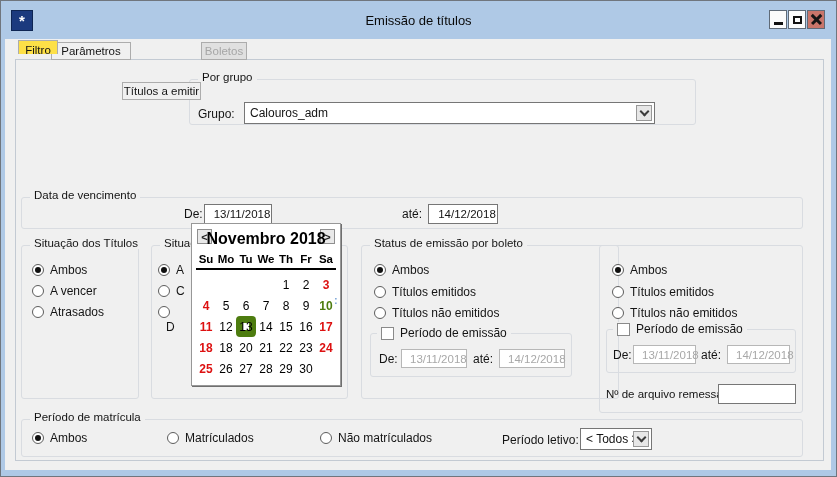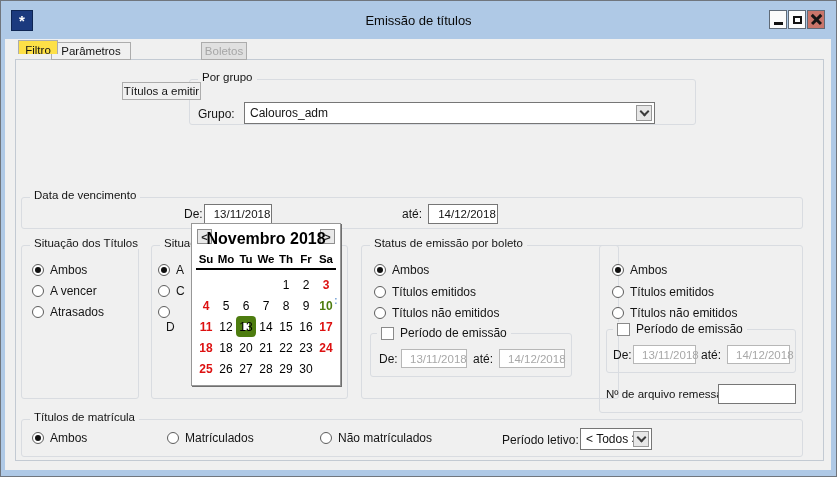--- a/index.html
+++ b/index.html
@@ -203,21 +203,21 @@
       <span class="lbl" style="left:6px;top:18px;">De:</span>
       <div class="tbox disabled" style="left:26px;top:15px;width:63px;height:19px;">13/11/2018</div>
       <span class="lbl" style="left:94px;top:18px;">até:</span>
       <div class="tbox disabled" style="left:120px;top:15px;width:63px;height:19px;">14/12/2018</div>
     </div>
     <span class="lbl" style="left:6px;top:142px;font-size:11.5px;">Nº de arquivo remessa:</span>
     <div class="tbox" style="left:118px;top:138px;width:78px;height:20px;"></div>
   </div>
 
   <div class="grp" style="left:20px;top:418px;width:782px;height:38px;">
-    <span class="gcap">Títulos de matrícula</span>
+    <span class="gcap">Período de matrícula</span>
     <span class="radio checked" style="left:10px;top:12px;"></span>
     <span class="lbl" style="left:28px;top:11px;">Ambos</span>
     <span class="radio" style="left:145px;top:12px;"></span>
     <span class="lbl" style="left:163px;top:11px;">Matrículados</span>
     <span class="radio" style="left:298px;top:12px;"></span>
     <span class="lbl" style="left:316px;top:11px;">Não matrículados</span>
     <span class="lbl" style="left:480px;top:13px;">Período letivo:</span>
     <div class="combo" style="left:558px;top:8px;width:72px;height:22px;">
       <span class="combo-value">&lt; Todos &gt;</span>
       <span class="combo-btn">

